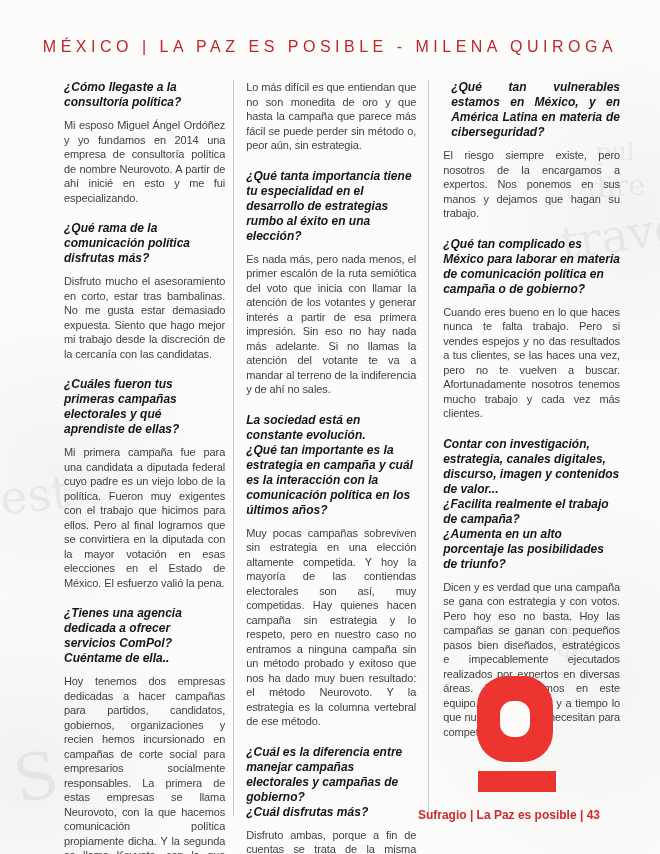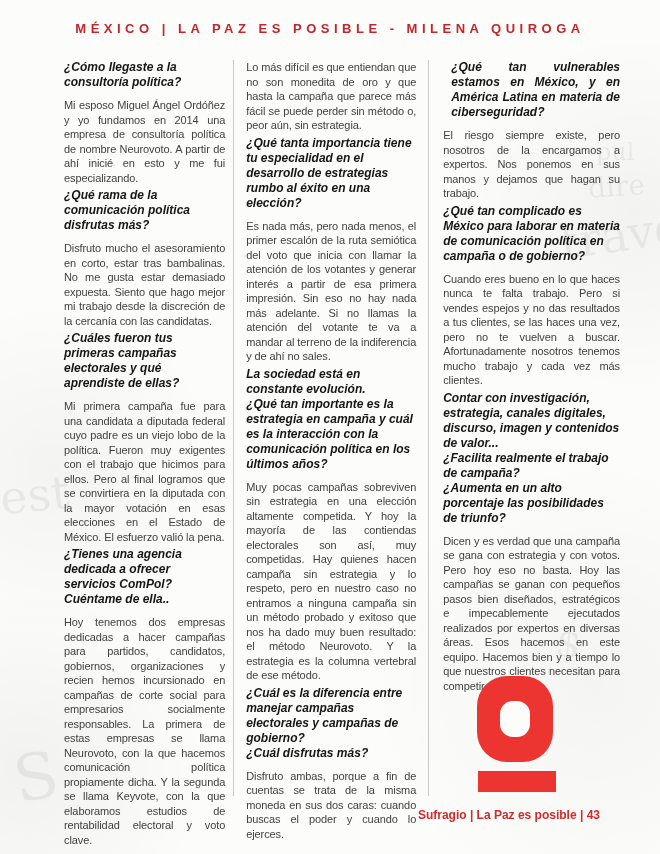--- a/index.html
+++ b/index.html
@@ -18,39 +18,39 @@
   
   .bgw{position:absolute;font-family:"DejaVu Serif", serif;color:#000;opacity:0.05;pointer-events:none;}
   .bgw0{top:208px;left:560px;font-size:46px;transform:rotate(-8deg);}
   .bgw1{top:170px;left:588px;font-size:28px;transform:rotate(-4deg);}
   .bgw2{top:138px;left:596px;font-size:24px;}
   .bgw3{top:468px;left:0px;font-size:46px;transform:rotate(-6deg);}
   .bgw4{top:740px;left:14px;font-size:64px;transform:rotate(-10deg);}
   .bgw5{top:620px;left:556px;font-size:40px;transform:rotate(6deg);}
 
   .masthead{
-    padding-top:21px;
+    padding-top:38px;
     text-align:center;
-    font-size:13px;
-    font-weight:bold;
+    font-size:16px;
+    font-weight:normal;
     letter-spacing:4.5px;
     color:#c0262c;
   }
 
   .columns{
     display:flex;
     margin:24px 40px 0 64px;
     height:736px;
   }
   .col{box-sizing:border-box;}
   .col1{width:173px;padding-right:8px;}
   .col2{width:200px;padding:0 12px;border-left:1px solid #c9c9c7;border-right:1px solid #c9c9c7;}
   .col3{width:195px;padding-left:14px;}
 
-  .qa + .qa{margin-top:3px;}
+  .qa + .qa{margin-top:16px;}
   .q{
     font-size:12px;line-height:15px;
     font-weight:bold;font-style:italic;
     color:#161616;
     margin:0 0 8px 0;
     white-space:pre-line;
   }
   .q.just{text-align:justify;margin-left:8px;}
   .a{
     font-size:11px;line-height:14.5px;

